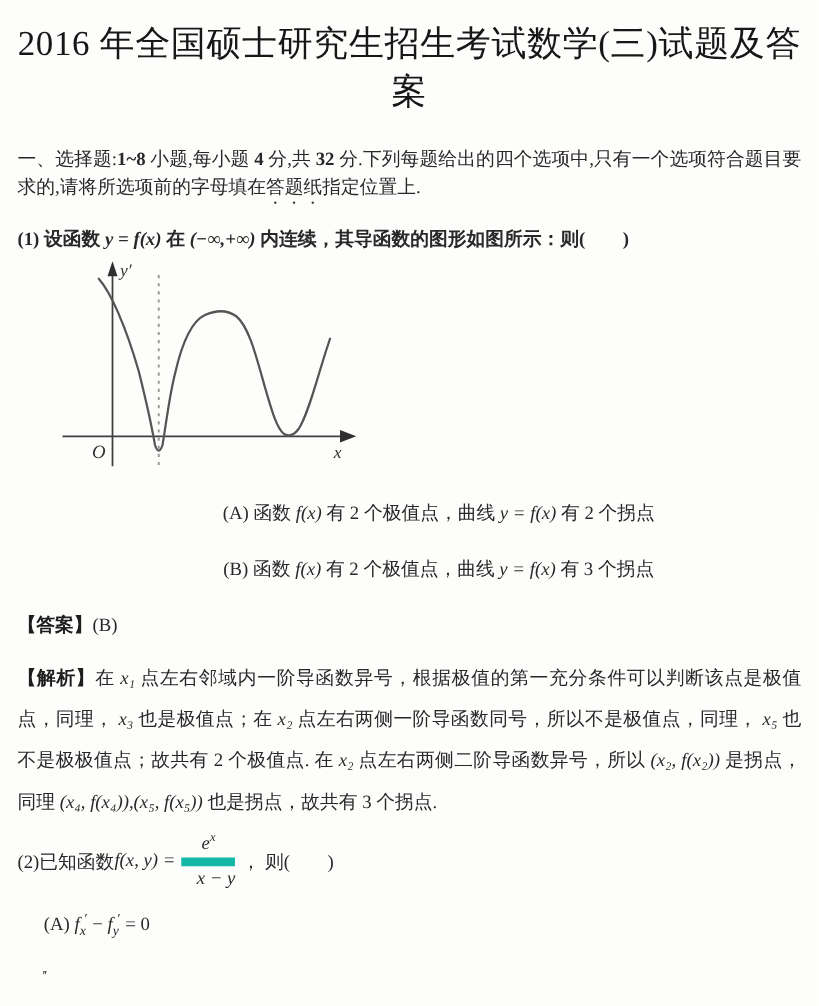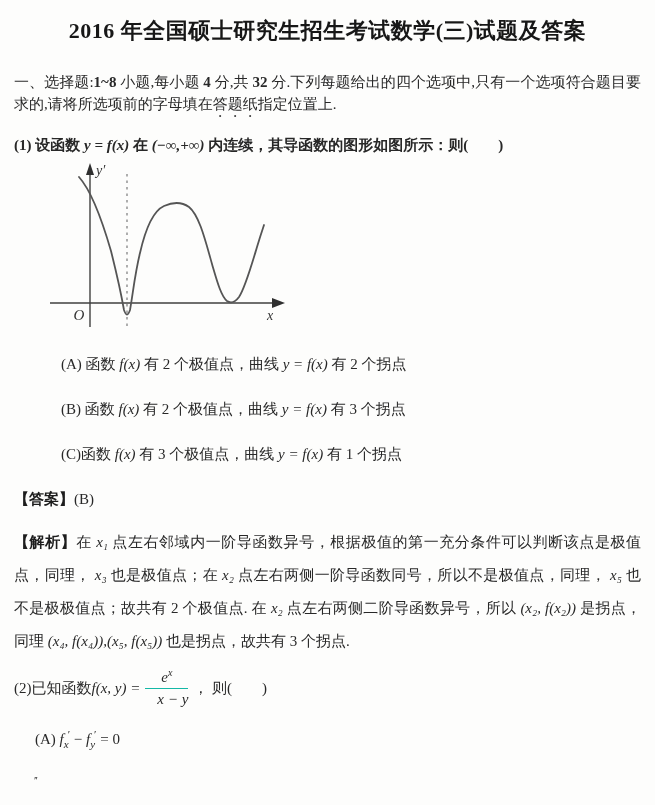--- a/index.html
+++ b/index.html
@@ -5,49 +5,49 @@
   * { margin:0; padding:0; box-sizing:border-box; }
   html,body { background:#ffffff; }
   body {
     width:655px; min-height:805px;
     color:#282828;
     font-family:"Liberation Serif","DejaVu Serif",serif;
     font-size:15px;
   }
   .page { width:655px; min-height:805px; background:#fdfdfc; padding:10px 14px 6px; overflow:hidden; }
 
-  h1.title { font-size:22px; font-weight:bold; text-align:center; margin-top:6px; letter-spacing:.5px; color:#171717; }
+  h1.title { font-size:28px; font-weight:normal; text-align:center; margin-top:6px; letter-spacing:.5px; color:#171717; }
 
   .intro { margin-top:25px; line-height:22px; text-align:justify;font-family:Liberation Serif, serif; }
   .bnum { font-weight:bold; }
   .emph {
     -webkit-text-emphasis:filled dot #3c3c3c;
     text-emphasis:filled dot #3c3c3c;
     -webkit-text-emphasis-position:under;
     text-emphasis-position:under right;
   }
 
   .m { font-style:italic; }
   .qline { margin-top:15px;font-weight:bold; }
 
   .graph-wrap { margin:6px 0 0 32px; width:252px; height:178px; }
   .graph-wrap svg { display:block; }
   .axis-label { font-style:italic; fill:#333; }
 
   .opts { margin:16px 0 0 47px; }
-  .opts p { margin-bottom:26px; }
+  .opts p { margin-bottom:26px;text-align:center; }
 
   .ansline { margin-top:0; }
   .lbl { font-weight:bold; color:#1d1d1d; }
 
   .analysis { margin-top:17px; line-height:33px; text-align:justify; }
 
   .q2line { margin-top:2px; display:flex; align-items:center; min-height:56px; }
   .frac { display:inline-block; text-align:center; vertical-align:middle; margin:0 5px; font-style:italic; line-height:1.25; }
-  .frac .num { display:block; border-bottom:1px solid #14b8a6; padding:0 9px 1px; }
+  .frac .num { display:block; border-bottom:7px solid #14b8a6; padding:0 9px 1px; }
   .frac .den { display:block; padding-top:1px;margin-left:12px; }
   sup { font-size:10px; }
   sub { font-size:11px; }
   .prime { font-size:11px; vertical-align:super; margin-left:-1px; }
   .opt2 { margin-left:21px; }
   .opt2-a { margin-top:12px; }
   .opt2-b { margin-top:24px; }
 </style>
 </head>
 <body>
@@ -85,21 +85,20 @@
                C 214 76, 216 70, 218 64" fill="none" stroke="#555555" stroke-width="1.8" stroke-linecap="round"></path>
       <text x="50" y="14" font-size="14" class="axis-label">y′</text>
       <text x="33" y="159" font-size="15" text-anchor="middle" class="axis-label">O</text>
       <text x="221" y="159" font-size="14" class="axis-label">x</text>
     </svg>
   </div>
 
   <div class="opts">
     <p><span>(A) 函数 </span><span class="m">f(x)</span><span> 有 2 个极值点，曲线 </span><span class="m">y = f(x)</span><span> 有 2 个拐点</span></p>
     <p><span>(B) 函数 </span><span class="m">f(x)</span><span> 有 2 个极值点，曲线 </span><span class="m">y = f(x)</span><span> 有 3 个拐点</span></p>
-    <p><span>(C)函数 </span><span class="m">f(x)</span><span> 有 3 个极值点，曲线 </span><span class="m">y = f(x)</span><span> 有 1 个拐点</span></p>
   </div>
 
   <p class="ansline"><span class="lbl">【答案】</span><span>(B)</span></p>
 
   <p class="analysis"><span class="lbl">【解析】</span><span>在 </span><span class="m">x₁</span><span> 点左右邻域内一阶导函数异号，根据极值的第一充分条件可以判断该点是极值点，同理， </span><span class="m">x₃</span><span> 也是极值点；在 </span><span class="m">x₂</span><span> 点左右两侧一阶导函数同号，所以不是极值点，同理， </span><span class="m">x₅</span><span> 也不是极极值点；故共有 2 个极值点. 在 </span><span class="m">x₂</span><span> 点左右两侧二阶导函数异号，所以 </span><span class="m">(x₂, f(x₂))</span><span> 是拐点，同理 </span><span class="m">(x₄, f(x₄)),(x₅, f(x₅))</span><span> 也是拐点，故共有 3 个拐点.</span></p>
 
   <p class="q2line">
       <span>(2)已知函数 </span>
       <span class="m">f(x, y) =</span>
       <span class="frac">

